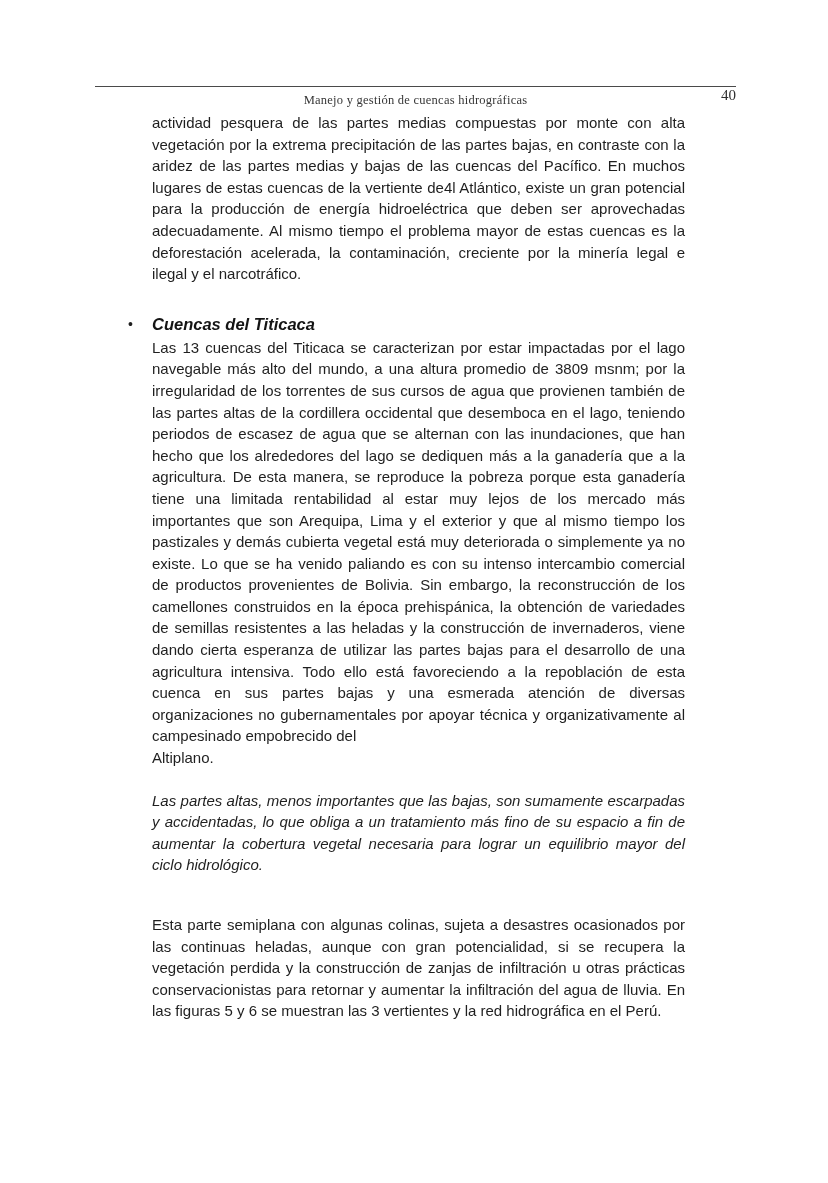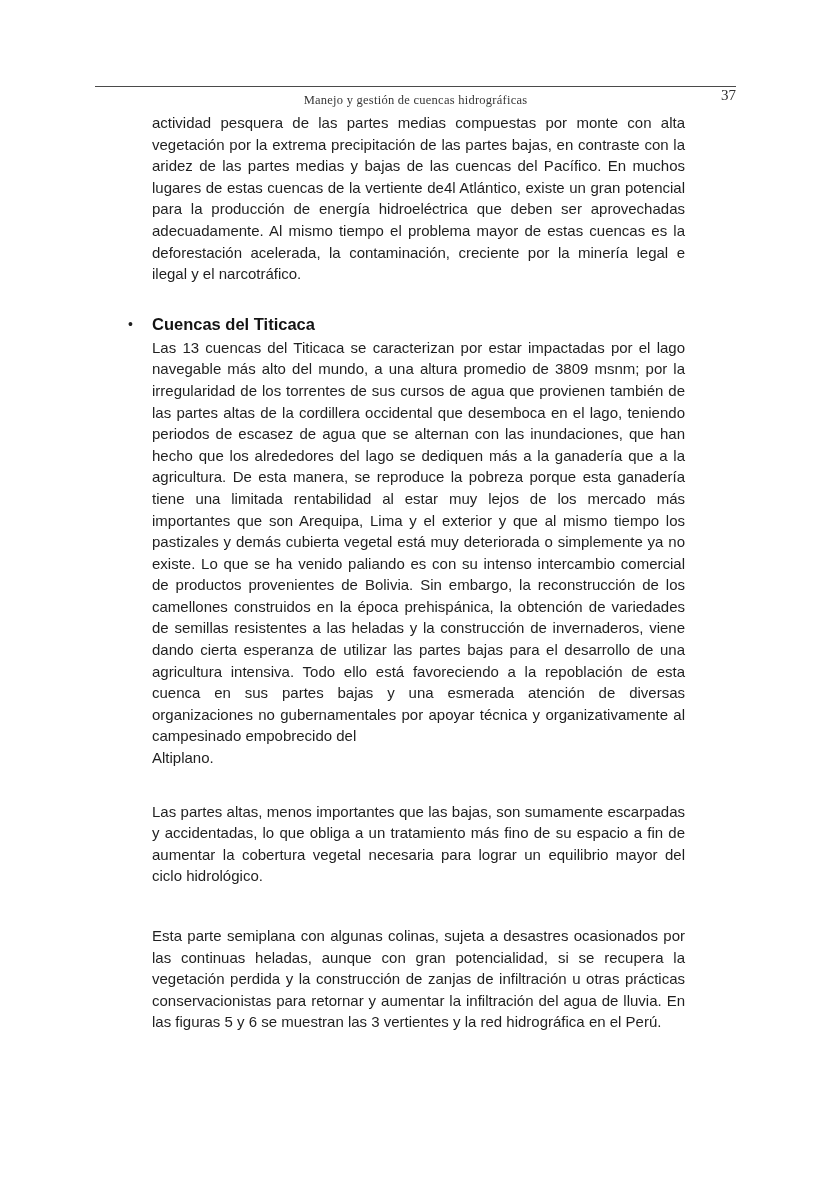--- a/index.html
+++ b/index.html
@@ -66,33 +66,34 @@
     top: 1px;
     font-size: 14px;
     color: #1f1f1f;
   }
   .section-heading {
     margin: 0 0 2px 0;
     font-size: 16.5px;
     line-height: 22px;
     font-weight: bold;
     color: #141414;
+    font-style: italic;
   }
-  .para-spaced-1 { margin-top: 32px; }
+  .para-spaced-1 { margin-top: 21px; font-style: italic; }
   .para-spaced-2 { margin-top: 38px; }
 </style>
 </head>
 <body>
 
 <div class="page">
 
   <div class="header">
     <div class="header-row">
       <span class="header-title">Manejo y gestión de cuencas hidrográficas</span>
-      <span class="header-page-number">37</span>
+      <span class="header-page-number">40</span>
     </div>
   </div>
 
   <div class="body-col">
 
     <p class="para">actividad pesquera de las partes medias compuestas por monte con alta vegetación por la extrema precipitación de las partes bajas, en contraste con la aridez de las partes medias y bajas de las cuencas del Pacífico. En muchos lugares de estas cuencas de la vertiente de4l Atlántico, existe un gran potencial para la producción de energía hidroeléctrica que deben ser aprovechadas adecuadamente. Al mismo tiempo el problema mayor de estas cuencas es la deforestación acelerada, la contaminación, creciente por la minería legal e ilegal y el narcotráfico.</p>
 
     <div class="section">
       <span class="bullet">•</span>
       <h2 class="section-heading">Cuencas del Titicaca</h2>

